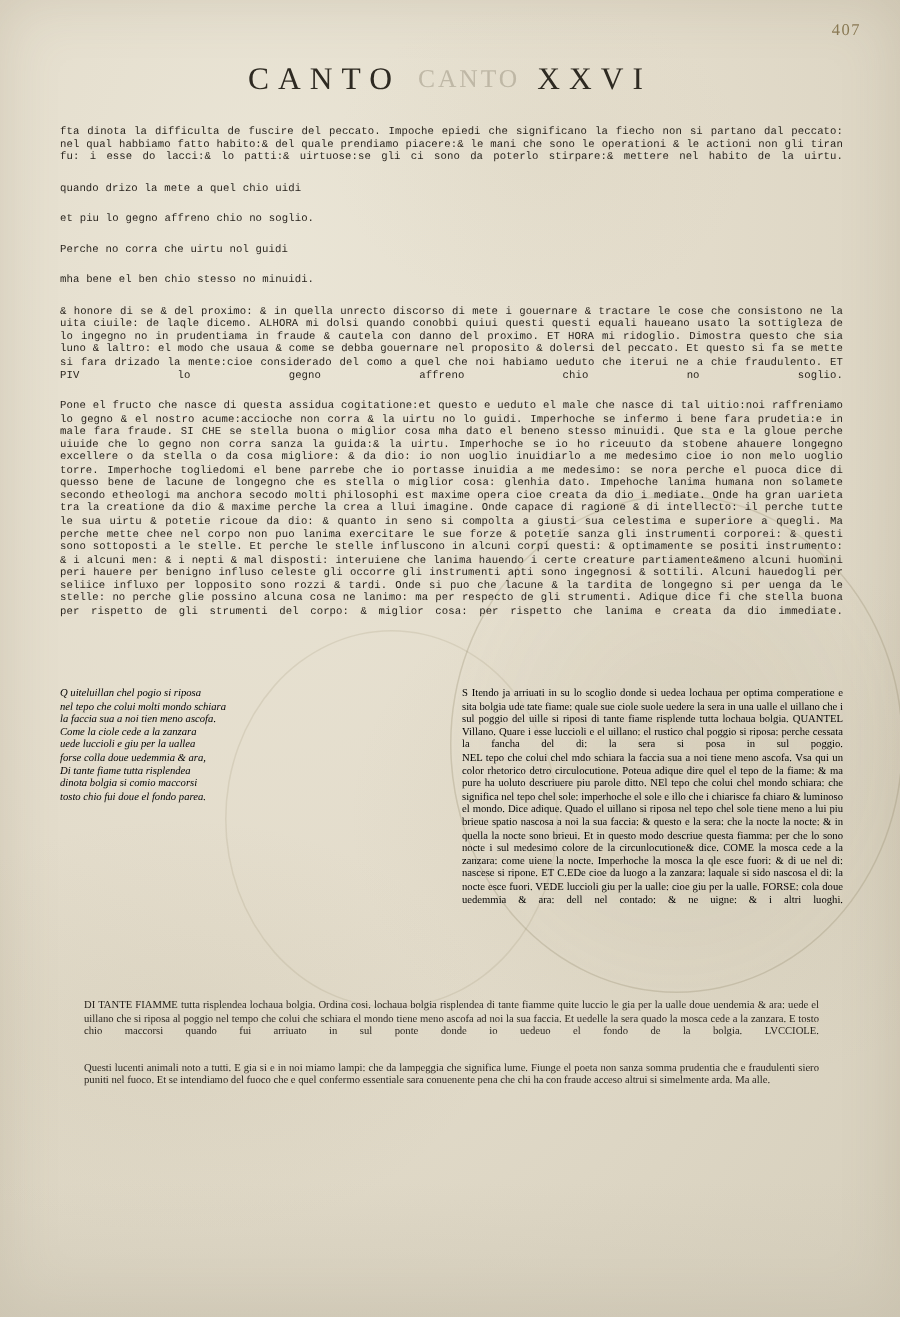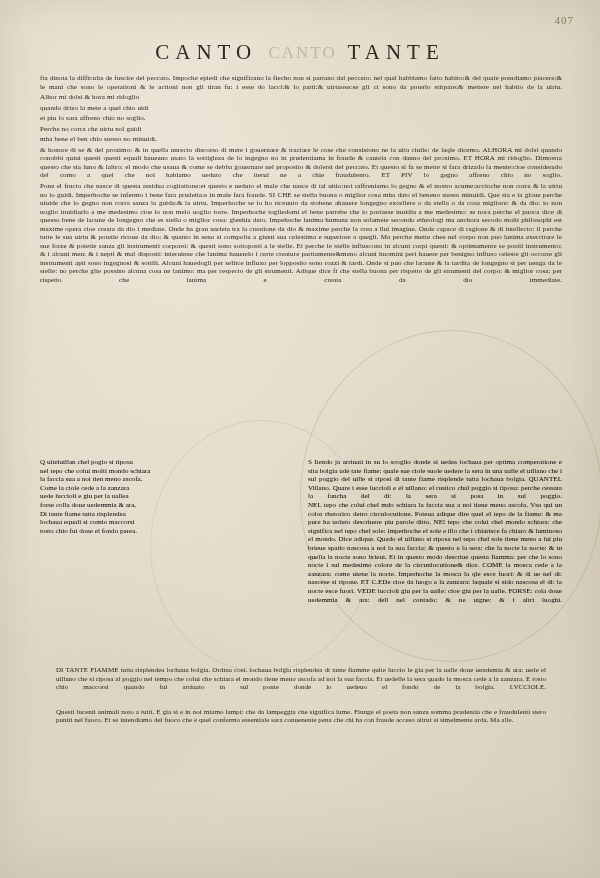--- a/index.html
+++ b/index.html
@@ -58,46 +58,47 @@
     letter-spacing:2px;
     font-size:17px;
     vertical-align:1px;
   }
   .textblock{
     position:absolute;
     left:40px;right:38px;top:72px;
     color:#241f19;
   }
   p.para{
-    margin:2px 0 0 0;
+    margin:12px 0 0 0;
     text-align:justify;
     text-align-last:justify;
     font-size:7.1px;
     line-height:8.55px;
     letter-spacing:.05px;
     word-spacing:.2px;
     hyphens:none;
+    font-family:Liberation Mono, monospace;
   }
   p.para.last{ text-align-last:left; }
   .colwrap{
     position:absolute;
     left:40px;right:38px;
     top:458px;
     display:flex;
     gap:14px;
   }
   .col{flex:1 1 0;}
   .col p{
     margin:0;
     text-align:justify;
     text-align-last:justify;
     font-size:7.1px;
     line-height:8.6px;
   }
-  .col p.last{text-align-last:left;}
+  .col p.last{text-align-last:left;font-style:italic;}
   .bottomblock{
     position:absolute;
     left:40px;right:38px;top:650px;
     color:#241f19;
   }
   .bottomblock p{
     margin:16px;
     text-align:justify;
     text-align-last:justify;
     font-size:7.1px;
@@ -121,44 +122,43 @@
 <div id="page">
 
   <div class="stain-ring"></div>
   <div class="stain-ring2"></div>
 
   <div class="folio">407</div>
 
   <div class="header">
     <span>CANTO</span>
     <span class="ghost">CANTO</span>
-    <span>TANTE</span>
+    <span>XXVI</span>
   </div>
 
   <div class="textblock">
     <p class="para">fta dinota la difficulta de fuscire del peccato. Impoche epiedi che significano la fiecho non si partano dal peccato: nel qual habbiamo fatto habito:&amp; del quale prendiamo piacere:&amp; le mani che sono le operationi &amp; le actioni non gli tiran fu: i esse do lacci:&amp; lo patti:&amp; uirtuose:se gli ci sono da poterlo stirpare:&amp; mettere nel habito de la uirtu.</p>
-    <p class="para last">Alhor mi dolsi &amp; hora mi ridoglio</p>
     <p class="para last">quando drizo la mete a quel chio uidi</p>
-    <p class="para last">et piu lo sara affreno chio no soglio.</p>
+    <p class="para last">et piu lo gegno affreno chio no soglio.</p>
     <p class="para last">Perche no corra che uirtu nol guidi</p>
     <p class="para last">mha bene el ben chio stesso no minuidi.</p>
     <p class="para">&amp; honore di se &amp; del proximo: &amp; in quella unrecto discorso di mete i gouernare &amp; tractare le cose che consistono ne la uita ciuile: de laqle dicemo. ALHORA mi dolsi quando conobbi quiui questi questi equali haueano usato la sottigleza de lo ingegno no in prudentiama in fraude &amp; cautela con danno del proximo. ET HORA mi ridoglio. Dimostra questo che sia luno &amp; laltro: el modo che usaua &amp; come se debba gouernare nel proposito &amp; dolersi del peccato. Et questo si fa se mette si fara drizado la mente:cioe considerado del como a quel che noi habiamo ueduto che iterui ne a chie fraudulento. ET PIV lo gegno affreno chio no soglio.</p>
     <p class="para">Pone el fructo che nasce di questa assidua cogitatione:et questo e ueduto el male che nasce di tal uitio:noi raffreniamo lo gegno &amp; el nostro acume:accioche non corra &amp; la uirtu no lo guidi. Imperhoche se infermo i bene fara prudetia:e in male fara fraude. SI CHE se stella buona o miglior cosa mha dato el beneno stesso minuidi. Que sta e la gloue perche uiuide che lo gegno non corra sanza la guida:&amp; la uirtu. Imperhoche se io ho riceuuto da stobene ahauere longegno excellere o da stella o da cosa migliore: &amp; da dio: io non uoglio inuidiarlo a me medesimo cioe io non melo uoglio torre. Imperhoche togliedomi el bene parrebe che io portasse inuidia a me medesimo: se nora perche el puoca dice di quesso bene de lacune de longegno che es stella o miglior cosa: glenhia dato. Impehoche lanima humana non solamete secondo etheologi ma anchora secodo molti philosophi est maxime opera cioe creata da dio i mediate. Onde ha gran uarieta tra la creatione da dio &amp; maxime perche la crea a llui imagine. Onde capace di ragione &amp; di intellecto: il perche tutte le sua uirtu &amp; potetie ricoue da dio: &amp; quanto in seno si compolta a giusti sua celestima e superiore a quegli. Ma perche mette chee nel corpo non puo lanima exercitare le sue forze &amp; potetie sanza gli instrumenti corporei: &amp; questi sono sottoposti a le stelle. Et perche le stelle influscono in alcuni corpi questi: &amp; optimamente se positi instrumento: &amp; i alcuni men: &amp; i nepti &amp; mal disposti: interuiene che lanima hauendo i certe creature partiamente&amp;meno alcuni huomini peri hauere per benigno influso celeste gli occorre gli instrumenti apti sono ingegnosi &amp; sottili. Alcuni hauedogli per seliice influxo per lopposito sono rozzi &amp; tardi. Onde si puo che lacune &amp; la tardita de longegno si per uenga da le stelle: no perche glie possino alcuna cosa ne lanimo: ma per respecto de gli strumenti. Adique dice fi che stella buona per rispetto de gli strumenti del corpo: &amp; miglior cosa: per rispetto che lanima e creata da dio immediate.</p>
   </div>
 
   <div class="colwrap">
     <div class="col">
       <p class="last">Q uiteluillan chel pogio si riposa</p>
       <p class="last">nel tepo che colui molti mondo schiara</p>
       <p class="last">la faccia sua a noi tien meno ascofa.</p>
       <p class="last">Come la ciole cede a la zanzara</p>
       <p class="last">uede luccioli e giu per la uallea</p>
       <p class="last">forse colla doue uedemmia &amp; ara,</p>
       <p class="last">Di tante fiame tutta risplendea</p>
-      <p class="last">lochaua equali si comio maccorsi</p>
+      <p class="last">dinota bolgia si comio maccorsi</p>
       <p class="last">tosto chio fui doue el fondo parea.</p>
     </div>
     <div class="col">
       <p>S Itendo ja arriuati in su lo scoglio donde si uedea lochaua per optima comperatione e sita bolgia ude tate fiame: quale sue ciole suole uedere la sera in una ualle el uillano che i sul poggio del uille si riposi di tante fiame risplende tutta lochaua bolgia. QUANTEL Villano. Quare i esse luccioli e el uillano: el rustico chal poggio si riposa: perche cessata la fancha del di: la sera si posa in sul poggio.</p>
       <p>NEL tepo che colui chel mdo schiara la faccia sua a noi tiene meno ascofa. Vsa qui un color rhetorico detro circulocutione. Poteua adique dire quel el tepo de la fiame: &amp; ma pure ha uoluto descriuere piu parole ditto. NEl tepo che colui chel mondo schiara: che significa nel tepo chel sole: imperhoche el sole e illo che i chiarisce fa chiaro &amp; luminoso el mondo. Dice adique. Quado el uillano si riposa nel tepo chel sole tiene meno a lui piu brieue spatio nascosa a noi la sua faccia: &amp; questo e la sera: che la nocte la nocte: &amp; in quella la nocte sono brieui. Et in questo modo descriue questa fiamma: per che lo sono nocte i sul medesimo colore de la circunlocutione&amp; dice. COME la mosca cede a la zanzara: come uiene la nocte. Imperhoche la mosca la qle esce fuori: &amp; di ue nel di: nascese si ripone. ET C.EDe cioe da luogo a la zanzara: laquale si sido nascosa el di: la nocte esce fuori. VEDE luccioli giu per la ualle: cioe giu per la ualle. FORSE: cola doue uedemmia &amp; ara: dell nel contado: &amp; ne uigne: &amp; i altri luoghi.</p>
     </div>
   </div>
 
   <div class="bottomblock">
     <p>DI TANTE FIAMME tutta risplendea lochaua bolgia. Ordina cosi. lochaua bolgia risplendea di tante fiamme quite luccio le gia per la ualle doue uendemia &amp; ara: uede el uillano che si riposa al poggio nel tempo che colui che schiara el mondo tiene meno ascofa ad noi la sua faccia. Et uedelle la sera quado la mosca cede a la zanzara. E tosto chio maccorsi quando fui arriuato in sul ponte donde io uedeuo el fondo de la bolgia. LVCCIOLE.</p>

